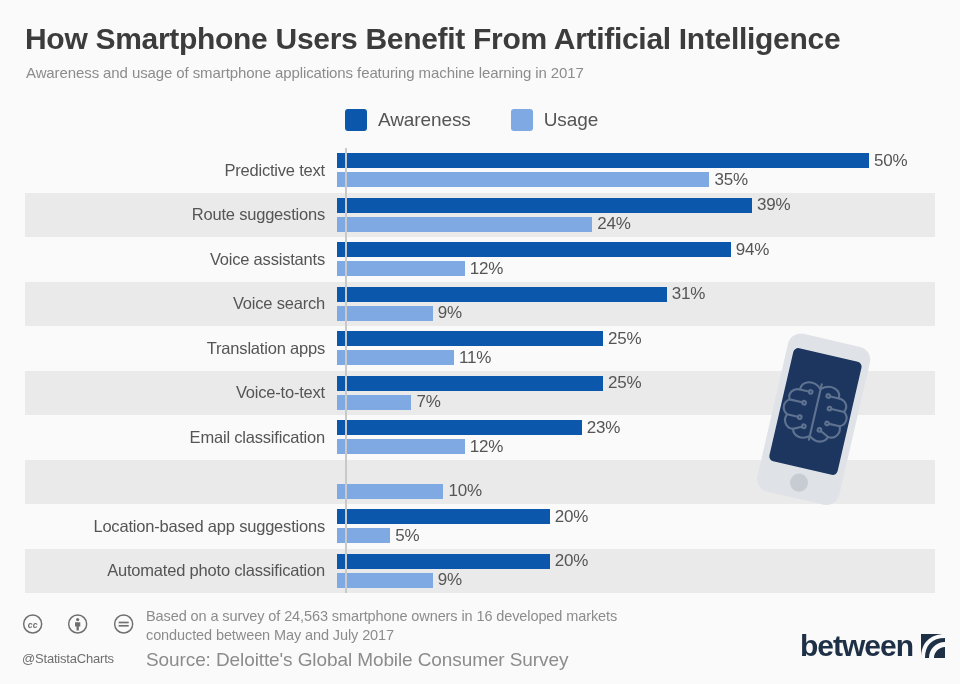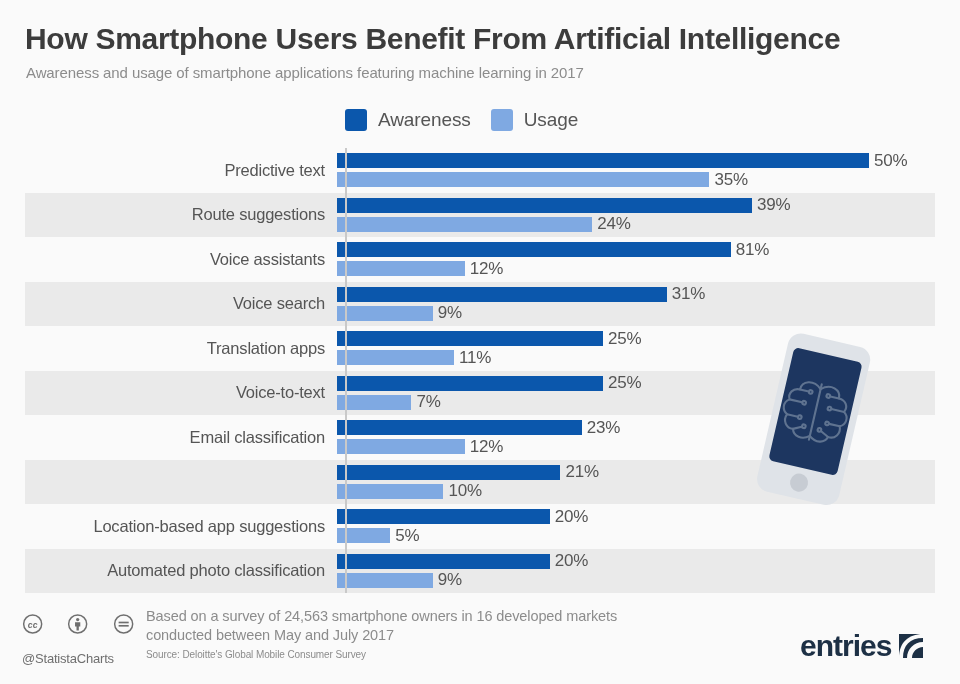--- a/index.html
+++ b/index.html
@@ -27,21 +27,21 @@
     position: absolute; left: 26px; top: 64px;
     width: 920px;
     font-size: 15px; font-weight: normal;
     color: #8c8c8c; letter-spacing: -0.1px;
     white-space: nowrap;
   }
 
   
   .legend {
     position: absolute; left: 345px; top: 109px;
-    display: flex; align-items: center; gap: 20px;
+    display: flex; align-items: center; gap: 40px;
   }
   .legend-item { display: flex; align-items: center; gap: 11px; }
   .legend-swatch {
     width: 22px; height: 22px; border-radius: 3px;
     display: block;
   }
   .legend-label {
     font-size: 19px; color: #555555; letter-spacing: -0.1px;
   }
 
@@ -106,21 +106,21 @@
   
   .footer-note {
     position: absolute; left: 146px; top: 607px;
     width: 520px;
     font-size: 14.5px; color: #8c8c8c; line-height: 1.32;
     letter-spacing: -0.1px;
   }
   .footer-source {
     position: absolute; left: 146px; top: 649px;
     width: 520px;
-    font-size: 10px; color: #8c8c8c;
+    font-size: 19px; color: #8c8c8c;
     letter-spacing: -0.1px;
   }
   .cc-block {
     position: absolute; left: 22px; top: 613px;
     width: 112px;
   }
   .cc-icons { display: flex; gap: 24px; font-style: italic; }
   .cc-handle {
     margin-top: 16px;
     font-size: 13px; color: #6f6f6f;
@@ -181,21 +181,21 @@
               <div class="bar" style="width: 255.36px; background: rgb(127, 169, 226);"></div>
               <span class="bar-value">24%</span>
             </div>
           </div>
         </div>
         <div class="row">
           <div class="cat-label">Voice assistants</div>
           <div class="bars">
             <div class="bar-line awareness">
               <div class="bar" style="width: 393.68px; background: rgb(11, 87, 172);"></div>
-              <span class="bar-value">81%</span>
+              <span class="bar-value">94%</span>
             </div>
             <div class="bar-line usage">
               <div class="bar" style="width: 127.68px; background: rgb(127, 169, 226);"></div>
               <span class="bar-value">12%</span>
             </div>
           </div>
         </div>
         <div class="row">
           <div class="row-band"></div>
           <div class="cat-label">Voice search</div>
@@ -246,24 +246,20 @@
             </div>
             <div class="bar-line usage">
               <div class="bar" style="width: 127.68px; background: rgb(127, 169, 226);"></div>
               <span class="bar-value">12%</span>
             </div>
           </div>
         </div>
         <div class="row">
           <div class="row-band"></div>
           <div class="bars">
-            <div class="bar-line awareness">
-              <div class="bar" style="width: 223.44px; background: rgb(11, 87, 172);"></div>
-              <span class="bar-value">21%</span>
-            </div>
             <div class="bar-line usage">
               <div class="bar" style="width: 106.4px; background: rgb(127, 169, 226);"></div>
               <span class="bar-value">10%</span>
             </div>
           </div>
         </div>
         <div class="row">
           <div class="cat-label">Location-based app suggestions</div>
           <div class="bars">
             <div class="bar-line awareness">
@@ -342,21 +338,21 @@
         <rect x="5.8" y="12" width="10.4" height="1.7" fill="#6f6f6f"></rect>
       </svg>
     </div>
     <div class="cc-handle">@StatistaCharts</div>
   </div>
 
   <div class="footer-note">Based on a survey of 24,563 smartphone owners in 16 developed markets conducted between May and July 2017</div>
   <div class="footer-source">Source: Deloitte's Global Mobile Consumer Survey</div>
 
   <div class="statista-logo">
-    <span class="statista-word">entries</span>
+    <span class="statista-word">between</span>
     <svg width="30" height="30" viewBox="0 0 30 30">
       <path d="M3 3 H27 V27 H3 Z M3 3" fill="#1d3045"></path>
       <path d="M27 7 C14 7, 7 14, 7 27 L3 27 C3 12, 12 3, 27 3 Z" fill="#fafafa"></path>
       <path d="M27 16 C21 16, 16 21, 16 27 L11 27 C11 18, 18 11, 27 11 Z" fill="#fafafa"></path>
     </svg>
   </div>
 
 </div>
 
 </body></html>

